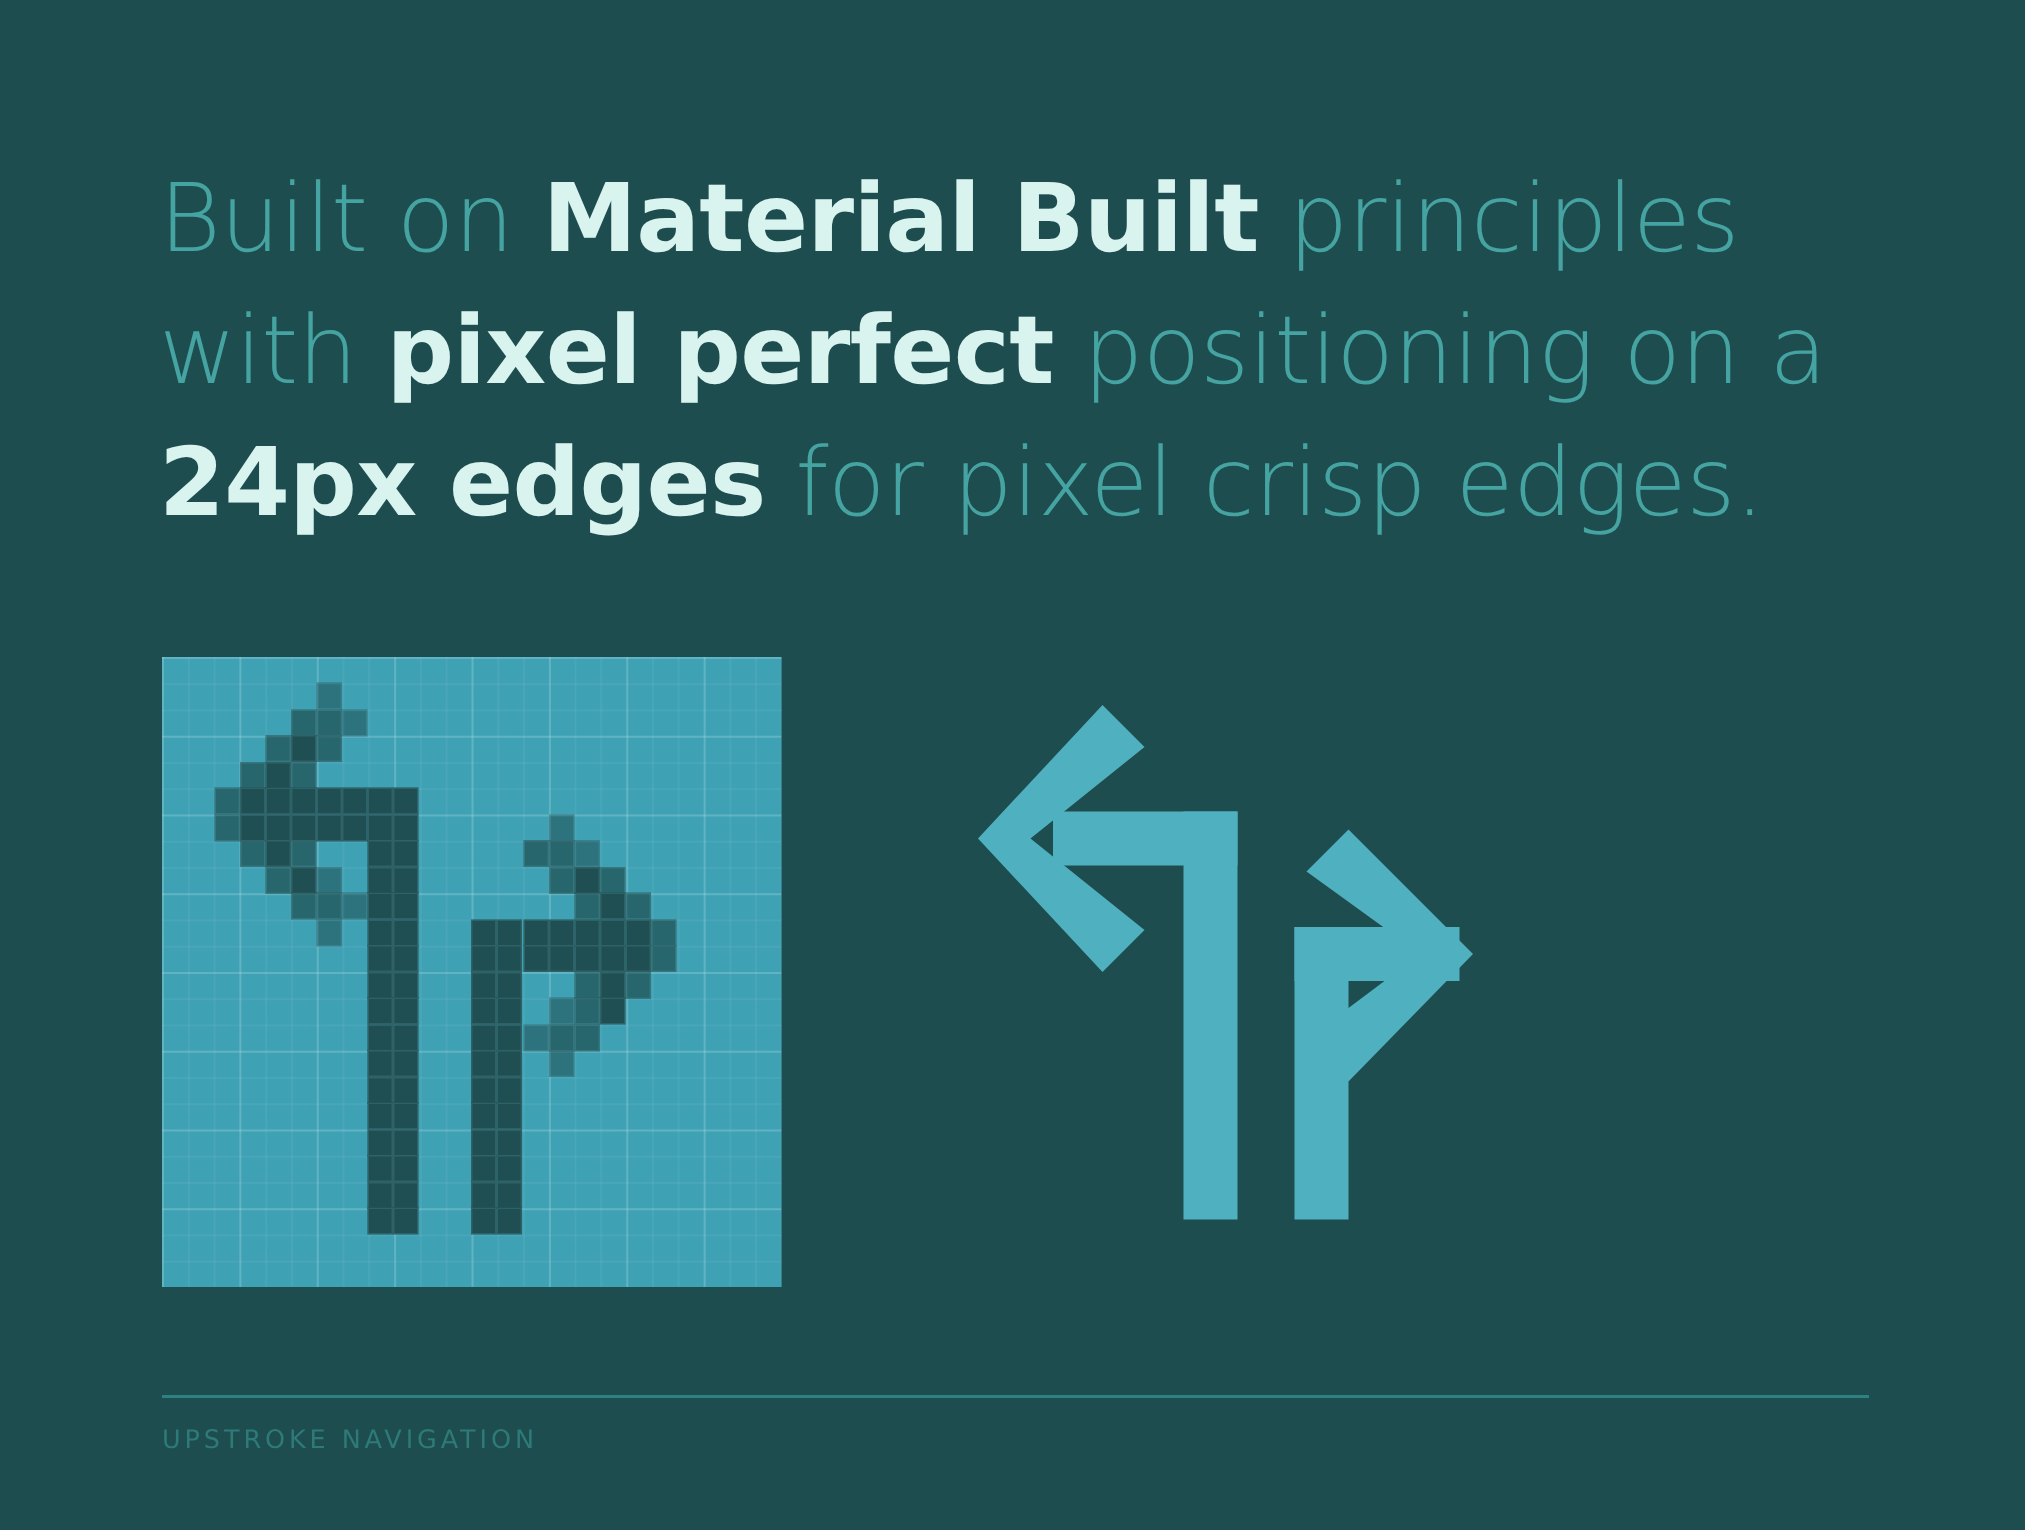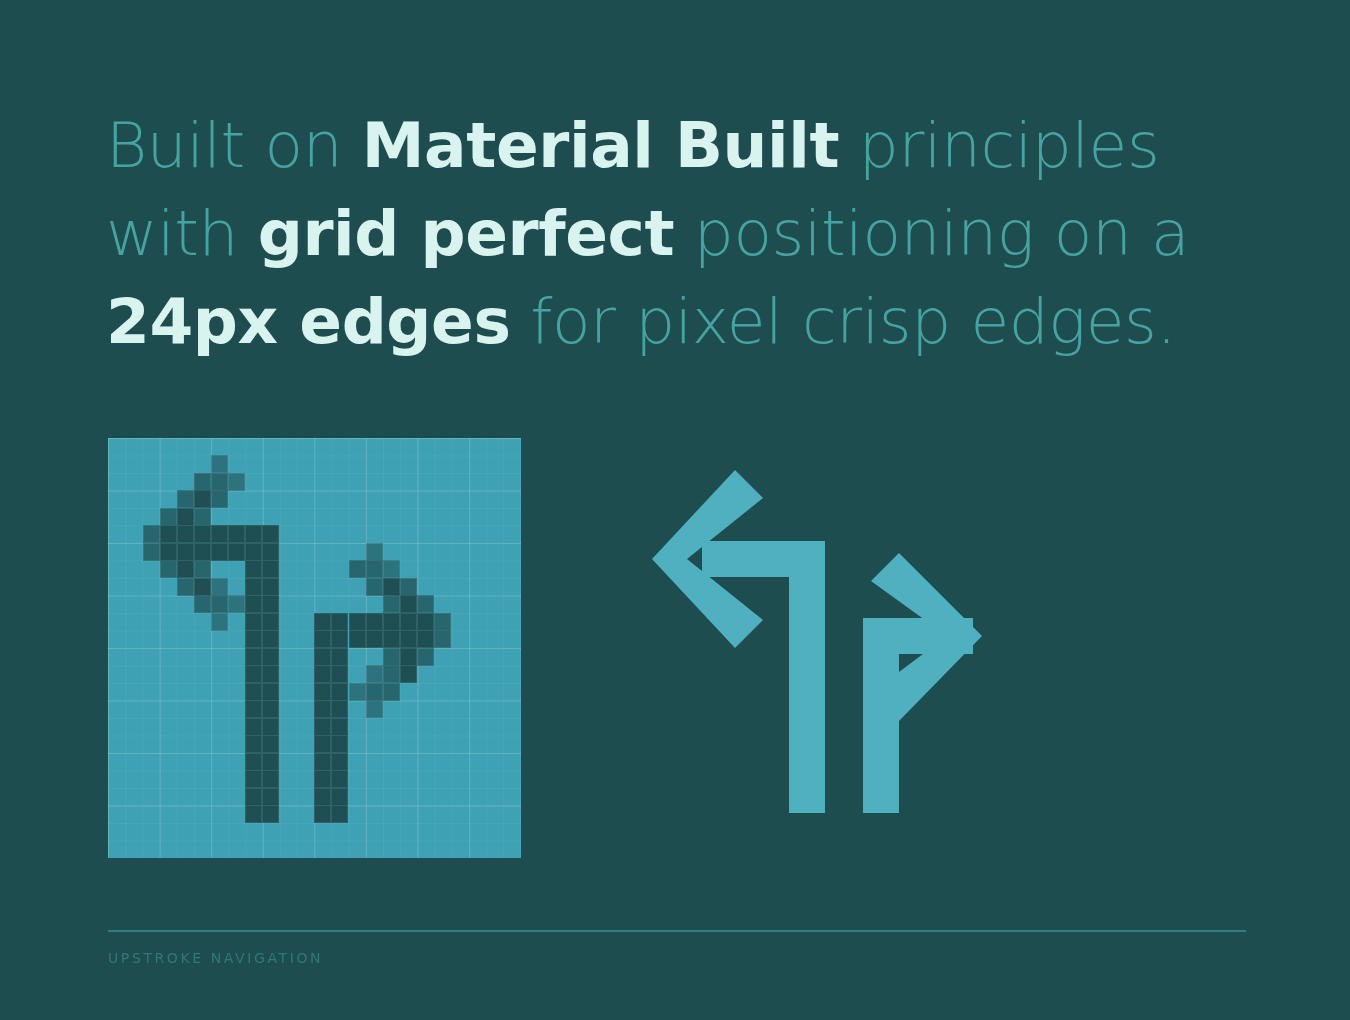--- a/index.html
+++ b/index.html
@@ -91,33 +91,33 @@
     left: 108px;
     top: 930px;
     width: 1138px;
     height: 2px;
     background: #2f8080;
   }
   #footer-label {
     position: absolute;
     left: 108px;
     top: 950px;
-    font-size: 14px;
+    font-size: 17px;
     font-weight: 400;
     letter-spacing: 2.6px;
     color: #2e7a78;
   }
 </style>
 </head>
 <body>
 
 <div id="stage">
 
   <div id="headline">
-    <span class="hl-soft">Built on </span><span class="hl-strong">Material Built</span><span class="hl-soft"> principles with </span><span class="hl-strong">grid perfect</span><span class="hl-soft"> positioning on a </span><span class="hl-strong">24px edges</span><span class="hl-soft"> for pixel crisp edges.</span>
+    <span class="hl-soft">Built on </span><span class="hl-strong">Material Built</span><span class="hl-soft"> principles with </span><span class="hl-strong">pixel perfect</span><span class="hl-soft"> positioning on a </span><span class="hl-strong">24px edges</span><span class="hl-soft"> for pixel crisp edges.</span>
   </div>
 
   <div id="pixel-panel">
     <div id="pixel-grid-lines"></div>
     <div id="pixel-grid-fine"></div>
 
     <div class="pxblock softer" style="left:103px; top:17px; width:17.2px; height:17.5px;"></div>
     <div class="pxblock soft" style="left:103px; top:35px; width:17.2px; height:17.5px;"></div>
 
     <div class="pxblock soft" style="left:86px;  top:35px; width:17.2px; height:17.5px;"></div>

